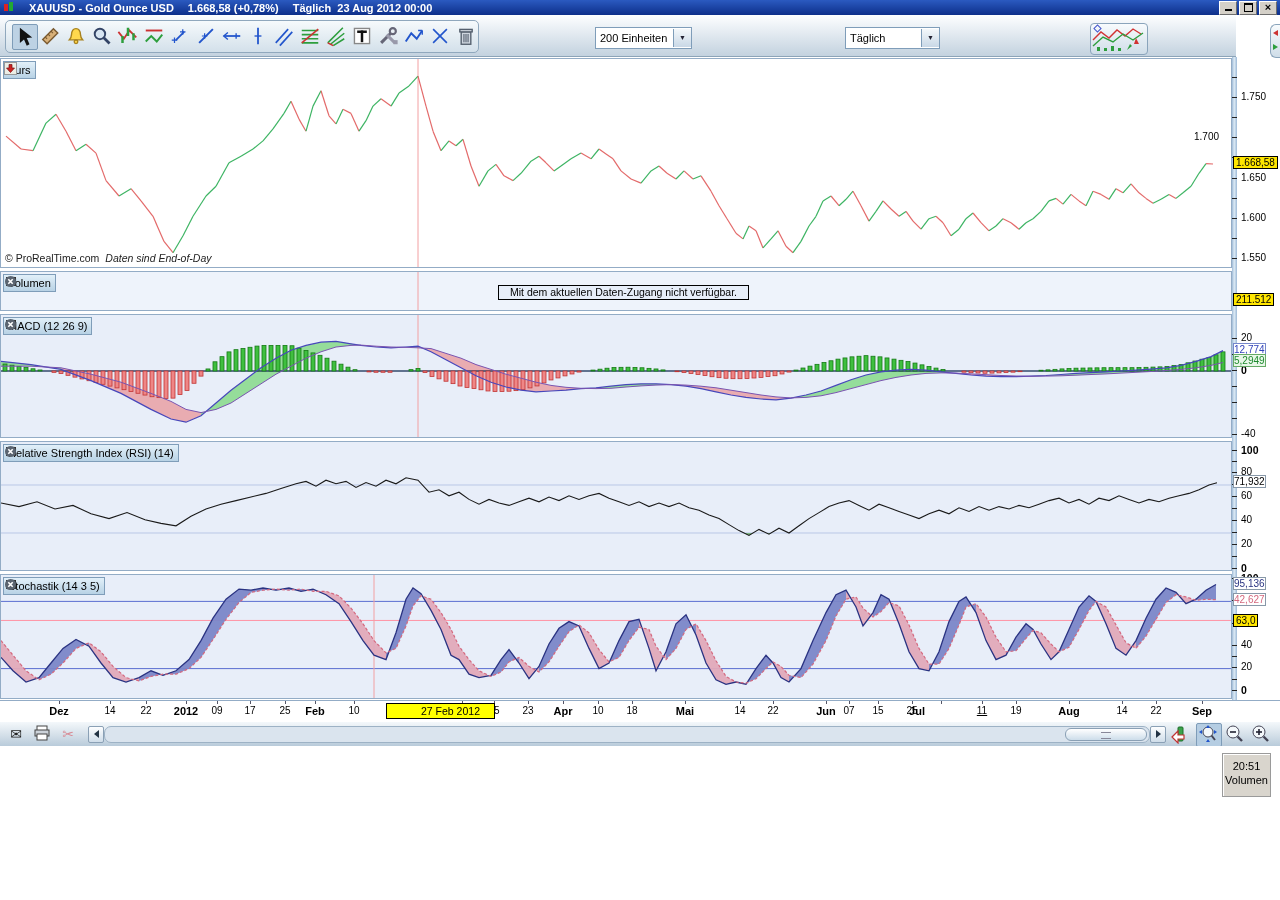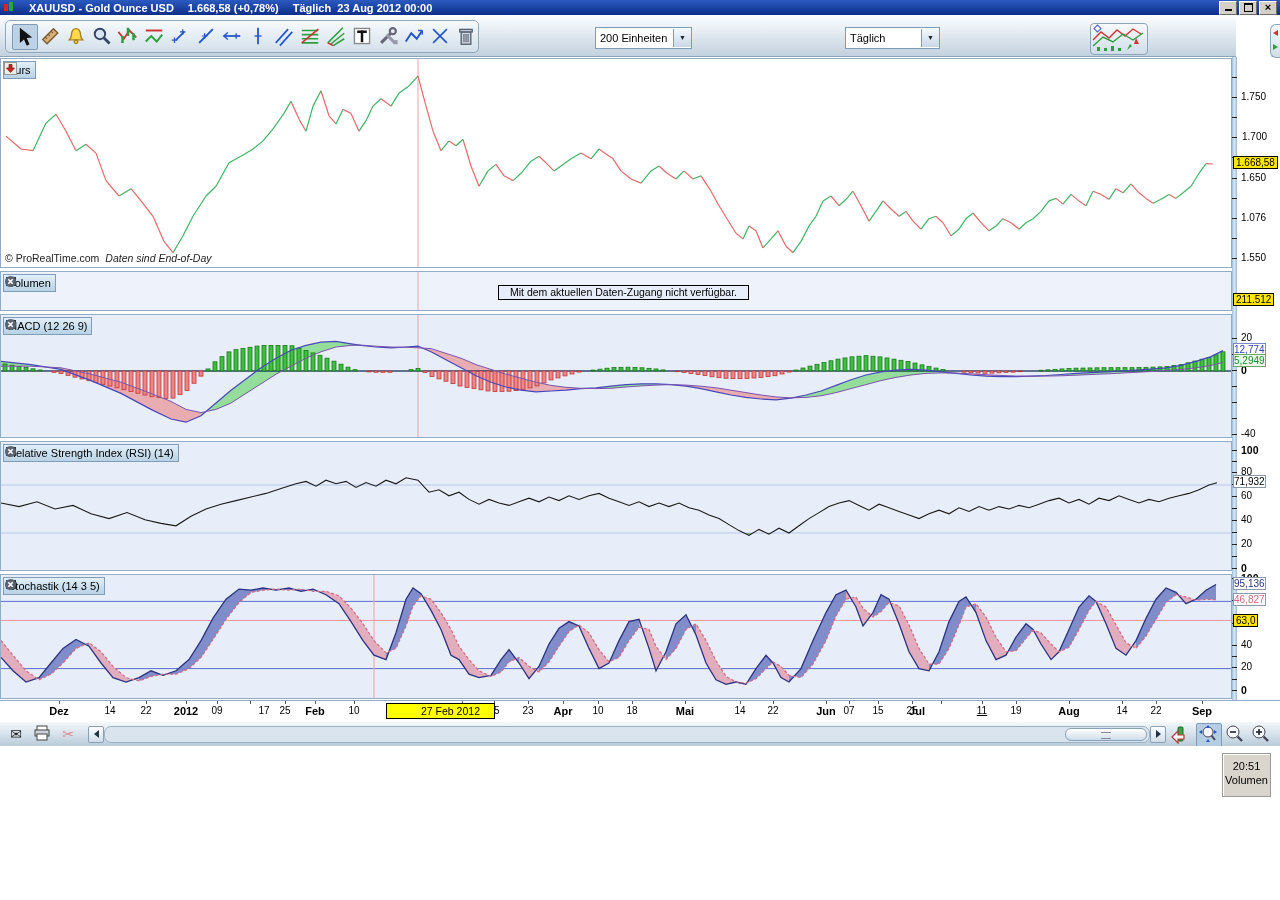--- a/index.html
+++ b/index.html
@@ -838,27 +838,27 @@
         <polyline points="0,65.6 12,80.2 25,95.8 38,104.8 50,99.2 62,88.0 75,73.4 88,67.8 100,76.8 112,91.4 125,102.6 138,105.9 150,101.4 162,99.2 175,99.2 188,93.6 200,82.4 212,64.5 225,44.3 238,27.5 250,17.4 262,15.2 275,14.1 288,15.2 300,14.1 312,16.3 325,16.3 338,20.8 350,33.1 362,48.8 373,65.6 385,77.9 395,73.4 405,51.0 412,30.9 420,20.8 430,24.2 440,37.6 450,54.4 458,71.2 468,84.6 478,95.8 490,101.4 500,97.0 508,86.9 518,82.4 528,91.4 538,97.0 548,86.9 558,71.2 568,56.6 578,49.9 588,57.8 598,74.6 608,86.9 618,82.4 628,65.6 638,52.2 648,54.4 655,71.2 665,84.6 675,73.4 685,54.4 695,48.8 705,65.6 715,85.8 725,101.4 735,107.0 745,108.2 755,103.7 765,93.6 772,86.9 780,91.4 788,100.3 800,102.6 812,89.1 825,65.6 835,41.0 845,24.2 855,21.9 862,33.1 872,42.1 880,36.5 888,27.5 898,30.9 908,49.9 918,73.4 928,89.1 938,89.1 948,73.4 958,49.9 965,32.0 975,28.6 985,42.1 995,62.2 1005,76.8 1015,75.7 1025,63.4 1032,55.5 1040,57.8 1050,69.0 1058,76.8 1068,72.3 1078,54.4 1088,35.4 1095,26.4 1105,32.0 1115,49.9 1125,67.8 1135,73.4 1145,61.1 1155,44.3 1165,27.5 1175,19.7 1185,21.9 1195,25.3 1205,24.2 1215,24.7" fill="none" stroke="#d4697f" stroke-width="1.2" stroke-dasharray="3,2"></polyline>
       </svg>
   </div>
 
   <div class="axisrail"></div>
   <div id="yaxis">
       <div class="ytick" style="left: 1232px; top: 77px;"></div>
       <div class="ylab" style="left: 1241px; top: 91px;">1.750</div>
       <div class="ytick" style="left: 1232px; top: 97px;"></div>
       <div class="ytick" style="left: 1232px; top: 117px;"></div>
-      <div class="ylab" style="left: 1242px; top: 131px;">1.700</div>
+      <div class="ylab" style="left: 1194px; top: 131px;">1.700</div>
       <div class="ytick" style="left: 1232px; top: 137px;"></div>
       <div class="ytick" style="left: 1232px; top: 157px;"></div>
       <div class="ylab" style="left: 1241px; top: 172px;">1.650</div>
       <div class="ytick" style="left: 1232px; top: 178px;"></div>
       <div class="ytick" style="left: 1232px; top: 198px;"></div>
-      <div class="ylab" style="left: 1241px; top: 212px;">1.076</div>
+      <div class="ylab" style="left: 1241px; top: 212px;">1.600</div>
       <div class="ytick" style="left: 1232px; top: 218px;"></div>
       <div class="ytick" style="left: 1232px; top: 238px;"></div>
       <div class="ylab" style="left: 1241px; top: 252px;">1.550</div>
       <div class="ytick" style="left: 1232px; top: 258px;"></div>
       <div class="ybadge" style="top: 156px;">1.668,58</div>
       <div class="ybadge" style="top: 293px;">211.512</div>
       <div class="ylab" style="left: 1241px; top: 332px;">20</div>
       <div class="ytick" style="left: 1232px; top: 338px;"></div>
       <div class="ytick" style="left: 1232px; top: 354px;"></div>
       <div class="ylab b" style="left: 1241px; top: 364px;">0</div>
@@ -895,37 +895,37 @@
       <div class="ytick" style="left: 1232px; top: 623px;"></div>
       <div class="ylab" style="left: 1241px; top: 639px;">40</div>
       <div class="ytick" style="left: 1232px; top: 645px;"></div>
       <div class="ytick" style="left: 1232px; top: 656px;"></div>
       <div class="ylab" style="left: 1241px; top: 661px;">20</div>
       <div class="ytick" style="left: 1232px; top: 667px;"></div>
       <div class="ytick" style="left: 1232px; top: 679px;"></div>
       <div class="ylab b" style="left: 1241px; top: 684px;">0</div>
       <div class="ytick" style="left: 1232px; top: 690px;"></div>
       <div class="ybox navy" style="top: 577px;">95,136</div>
-      <div class="ybox pink" style="top: 593px;">46,827</div>
+      <div class="ybox pink" style="top: 593px;">42,627</div>
       <div class="ybadge" style="top: 614px;">63,0</div>
     </div>
 
   <div class="dateaxis" id="dateaxis">
       <div class="xtick" style="left: 59px;"></div>
       <div class="xlab b" style="left: 59px;">Dez</div>
       <div class="xtick" style="left: 110px;"></div>
       <div class="xlab" style="left: 110px;">14</div>
       <div class="xtick" style="left: 146px;"></div>
       <div class="xlab" style="left: 146px;">22</div>
       <div class="xtick" style="left: 186px;"></div>
       <div class="xlab b" style="left: 186px;">2012</div>
       <div class="xtick" style="left: 217px;"></div>
       <div class="xlab" style="left: 217px;">09</div>
       <div class="xtick" style="left: 250px;"></div>
-      <div class="xlab" style="left: 264px; text-align: right;">17</div>
+      <div class="xlab" style="left: 250px; text-align: right;">17</div>
       <div class="xtick" style="left: 285px;"></div>
       <div class="xlab" style="left: 285px;">25</div>
       <div class="xtick" style="left: 315px;"></div>
       <div class="xlab b" style="left: 315px;">Feb</div>
       <div class="xtick" style="left: 354px;"></div>
       <div class="xlab" style="left: 354px;">10</div>
       <div class="xtick" style="left: 462px;"></div>
       <div class="xlab" style="left: 462px;">07</div>
       <div class="xtick" style="left: 494px;"></div>
       <div class="xlab" style="left: 494px;">15</div>

